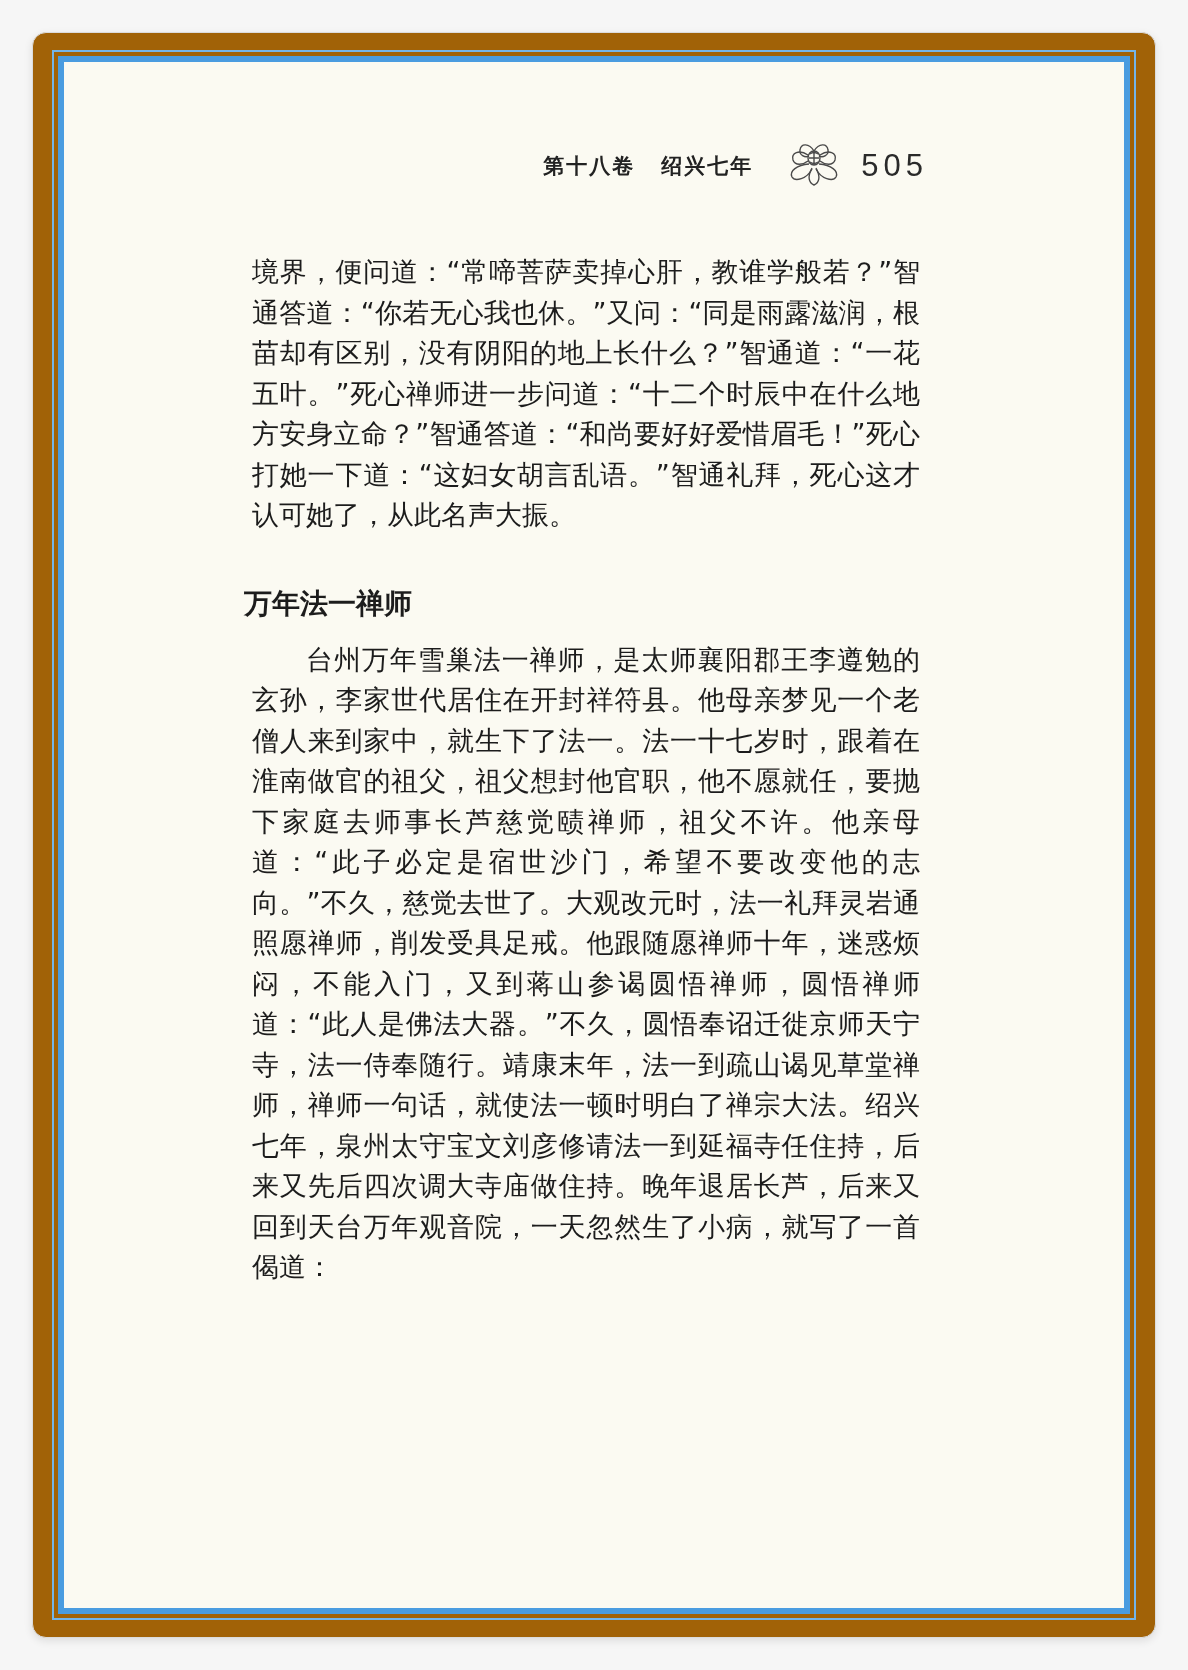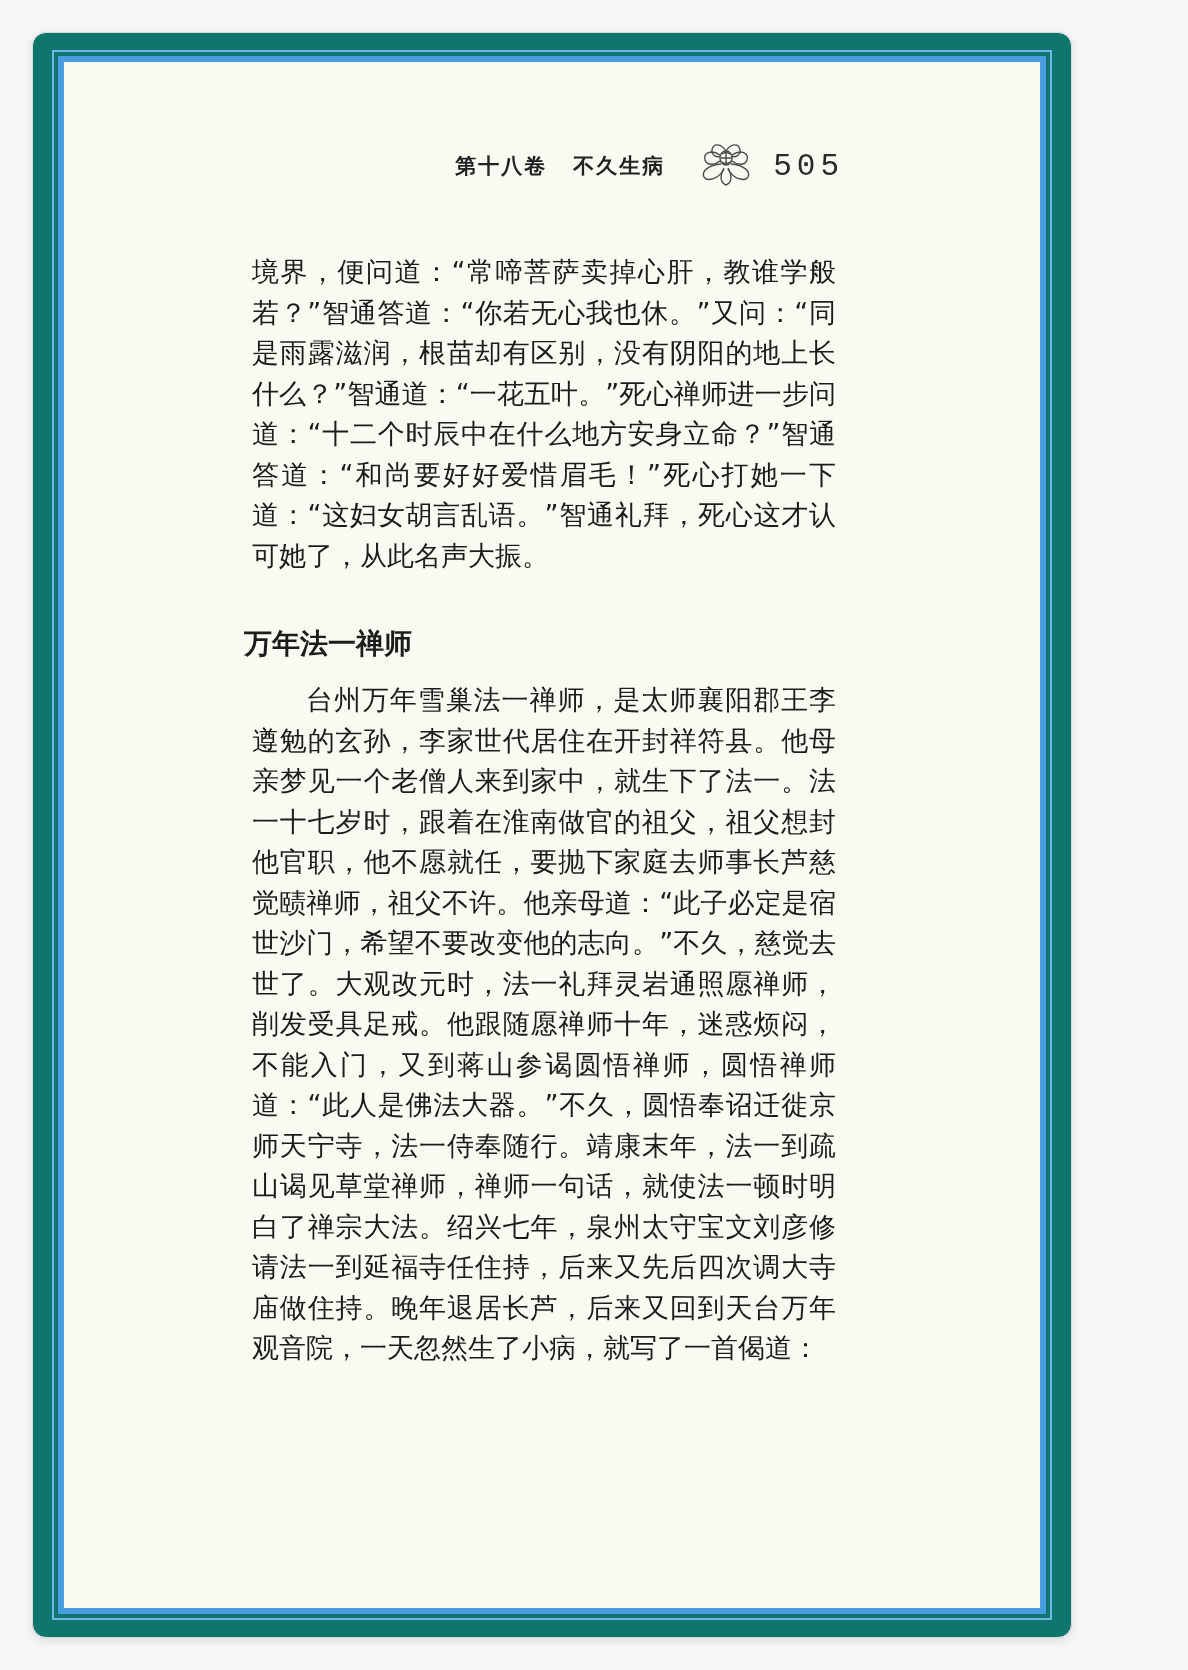--- a/index.html
+++ b/index.html
@@ -5,22 +5,22 @@
   * { margin: 0; padding: 0; box-sizing: border-box; }
   html, body { width: 1188px; height: 1670px; }
   body {
     background: #f6f6f6;
     font-family: "DejaVu Sans", sans-serif;
     position: relative;
   }
   .book-page {
     position: absolute;
     left: 32px; top: 32px;
-    width: 1040px; height: 1606px;
-    background: #0f766e;
+    width: 1124px; height: 1606px;
+    background: #a16207;
     border: 1px solid #dcdcdc;
     border-radius: 14px;
     box-shadow: 0 3px 8px rgba(0,0,0,0.10);
     overflow: hidden;
   }
   .frame-outer {
     position: absolute;
     left: 19px; top: 17px; right: 19px; bottom: 17px;
     border: 2px solid var(--frame-blue-light, #73b5ea);
     padding: 4px;
@@ -44,21 +44,21 @@
   .header-title {
     font-weight: bold;
     font-size: 21px;
     letter-spacing: 2px;
     color: #222;
   }
   .header-title.volume { margin-right: 26px; }
   .header-title.chapter { margin-right: 30px; }
   .lotus { margin-right: 16px; flex: 0 0 auto; }
   .page-number {
-    font-family: Liberation Mono, monospace;
+    font-family: Liberation Sans, sans-serif;
     font-size: 31px;
     letter-spacing: 5px;
     color: #2a2a2a;
   }
   .text-body {
     margin-top: 62px;
     font-size: 27px;
     line-height: 40.5px;
     text-align: justify;
   }
@@ -77,21 +77,21 @@
 </head>
 <body>
 
 <div class="book-page">
   <div class="frame-outer">
     <div class="frame-inner">
       <div class="content">
 
         <div class="page-header">
           <span class="header-title volume">第十八卷</span>
-          <span class="header-title chapter">不久生病</span>
+          <span class="header-title chapter">绍兴七年</span>
           <span class="lotus">
             <svg width="62" height="46" viewBox="0 0 62 46" fill="none" stroke="#4a4a4a" stroke-width="1.4" stroke-linejoin="round">
 
               <ellipse cx="31" cy="17" rx="6" ry="7"></ellipse>
               <path d="M27 13 q4 -3 8 0 M26 17 h10 M27 21 q4 3 8 0 M31 10 v14"></path>
 
               <path d="M31 10 C 26 2, 18 2, 17 9 C 16 14, 22 17, 26 15"></path>
               <path d="M31 10 C 36 2, 44 2, 45 9 C 46 14, 40 17, 36 15"></path>
               <path d="M25 14 C 16 8, 8 12, 10 19 C 12 25, 20 24, 25 20"></path>
               <path d="M37 14 C 46 8, 54 12, 52 19 C 50 25, 42 24, 37 20"></path>

